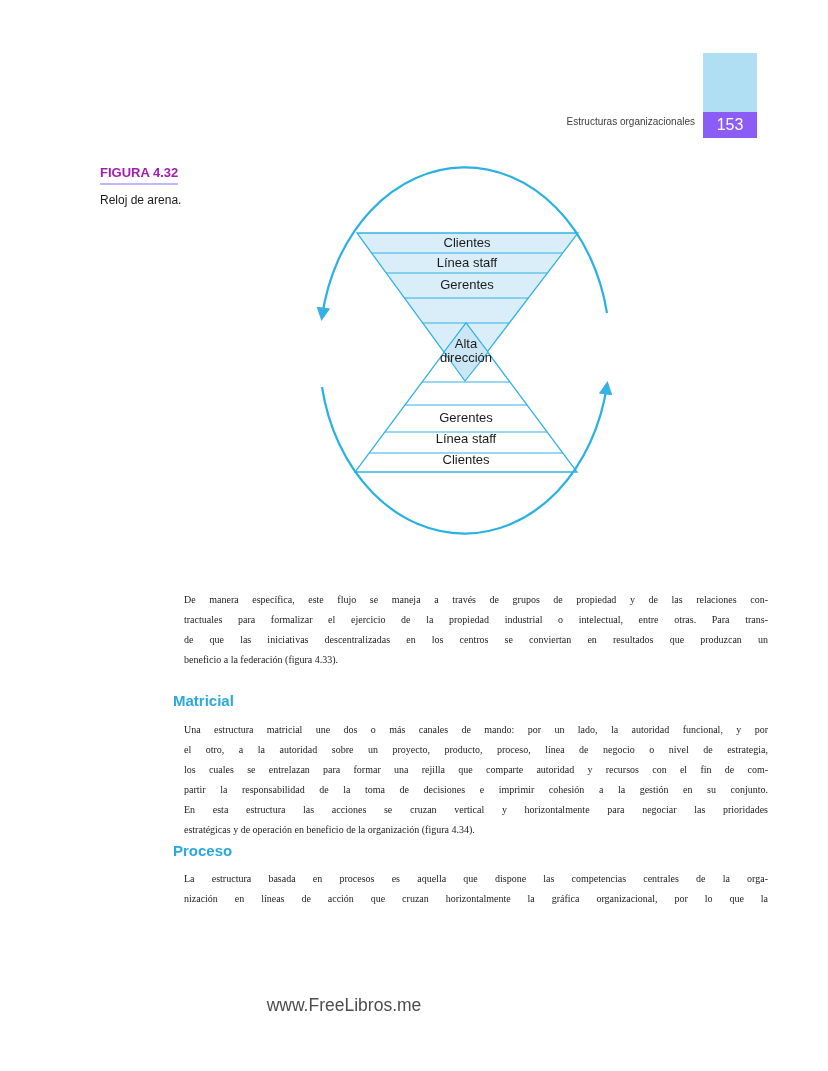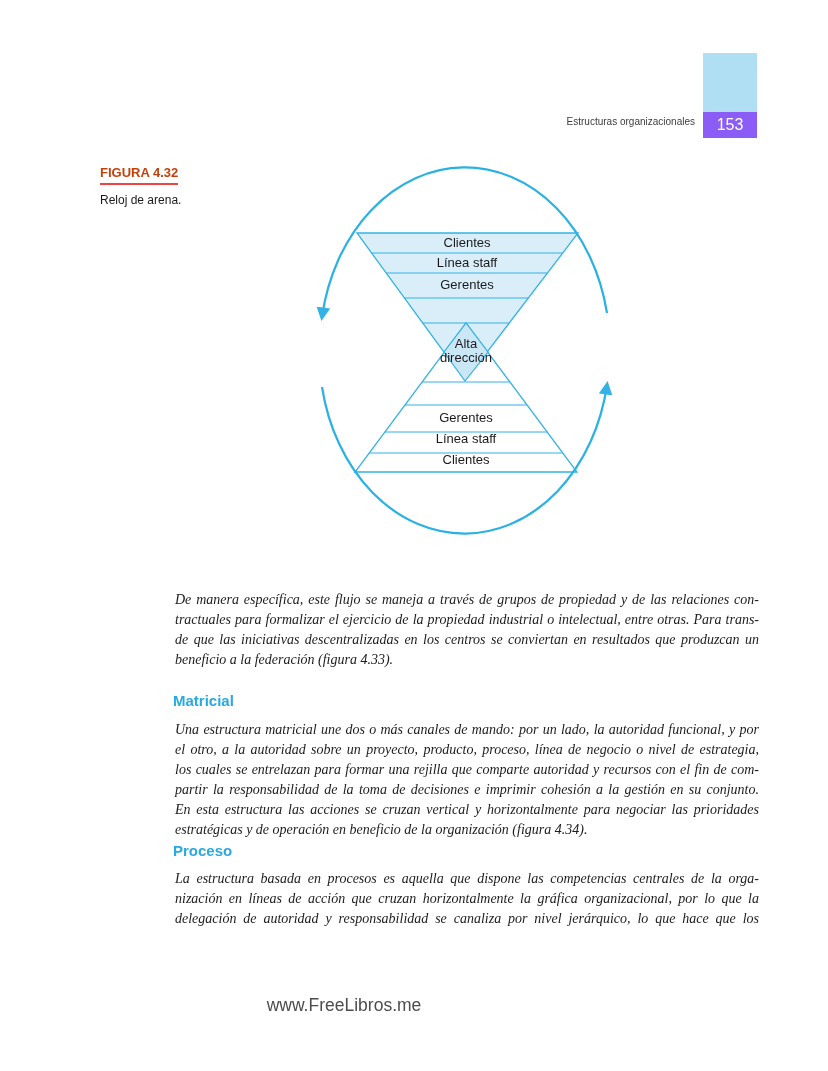--- a/index.html
+++ b/index.html
@@ -24,39 +24,39 @@
   .pagebox-dark{
     position:absolute;left:703px;top:112px;width:54px;height:26px;
     background:#8b5cf6;color:#ffffff;
     font-family:"Liberation Sans", sans-serif;
     font-size:16px;line-height:26px;text-align:center;
   }
   
   .figure-label{
     position:absolute;left:100px;top:165px;
     font-family:"Liberation Sans", sans-serif;
-    font-size:13px;font-weight:bold;color:#c2410c;
-    padding-bottom:3px;border-bottom:2px solid #ef4444;
+    font-size:13px;font-weight:bold;color:#a21caf;
+    padding-bottom:3px;border-bottom:2px solid #c4b5fd;
     white-space:nowrap;
   }
   .figure-caption{
     position:absolute;left:100px;top:193px;
     font-family:"Liberation Sans", sans-serif;
     font-size:12px;color:#1a1a1a;white-space:nowrap;
   }
   
   .diagram{position:absolute;left:290px;top:158px;}
   .diagram text{
     font-family:"Liberation Sans", sans-serif;
     font-size:13px;fill:#1a1a1a;text-anchor:middle;
   }
   
   .para{
-    position:absolute;left:175px;width:584px;
-    font-size:14px;line-height:20px;font-style:italic;
+    position:absolute;left:184px;width:584px;
+    font-size:10px;line-height:20px;
   }
   .pline{text-align:justify;text-align-last:justify;}
   .pline.last{text-align-last:left;}
   .subheading{
     position:absolute;left:173px;
     font-family:"Liberation Sans", sans-serif;
     font-size:15px;font-weight:bold;color:#29a9df;
     white-space:nowrap;
     text-align:center;
   }
@@ -133,18 +133,17 @@
     <div class="pline">los cuales se entrelazan para formar una rejilla que comparte autoridad y recursos con el fin de com-</div>
     <div class="pline">partir la responsabilidad de la toma de decisiones e imprimir cohesión a la gestión en su conjunto.</div>
     <div class="pline">En esta estructura las acciones se cruzan vertical y horizontalmente para negociar las prioridades</div>
     <div class="pline last">estratégicas y de operación en beneficio de la organización (figura 4.34).</div>
   </div>
 
   <div class="subheading" style="top:842px;">Proceso</div>
   <div class="para" style="top:869px;">
     <div class="pline">La estructura basada en procesos es aquella que dispone las competencias centrales de la orga-</div>
     <div class="pline">nización en líneas de acción que cruzan horizontalmente la gráfica organizacional, por lo que la</div>
-    <div class="pline">delegación de autoridad y responsabilidad se canaliza por nivel jerárquico, lo que hace que los</div>
   </div>
 
   <div class="footer-watermark">www.FreeLibros.me</div>
 
 </div>
 
 </body></html>

